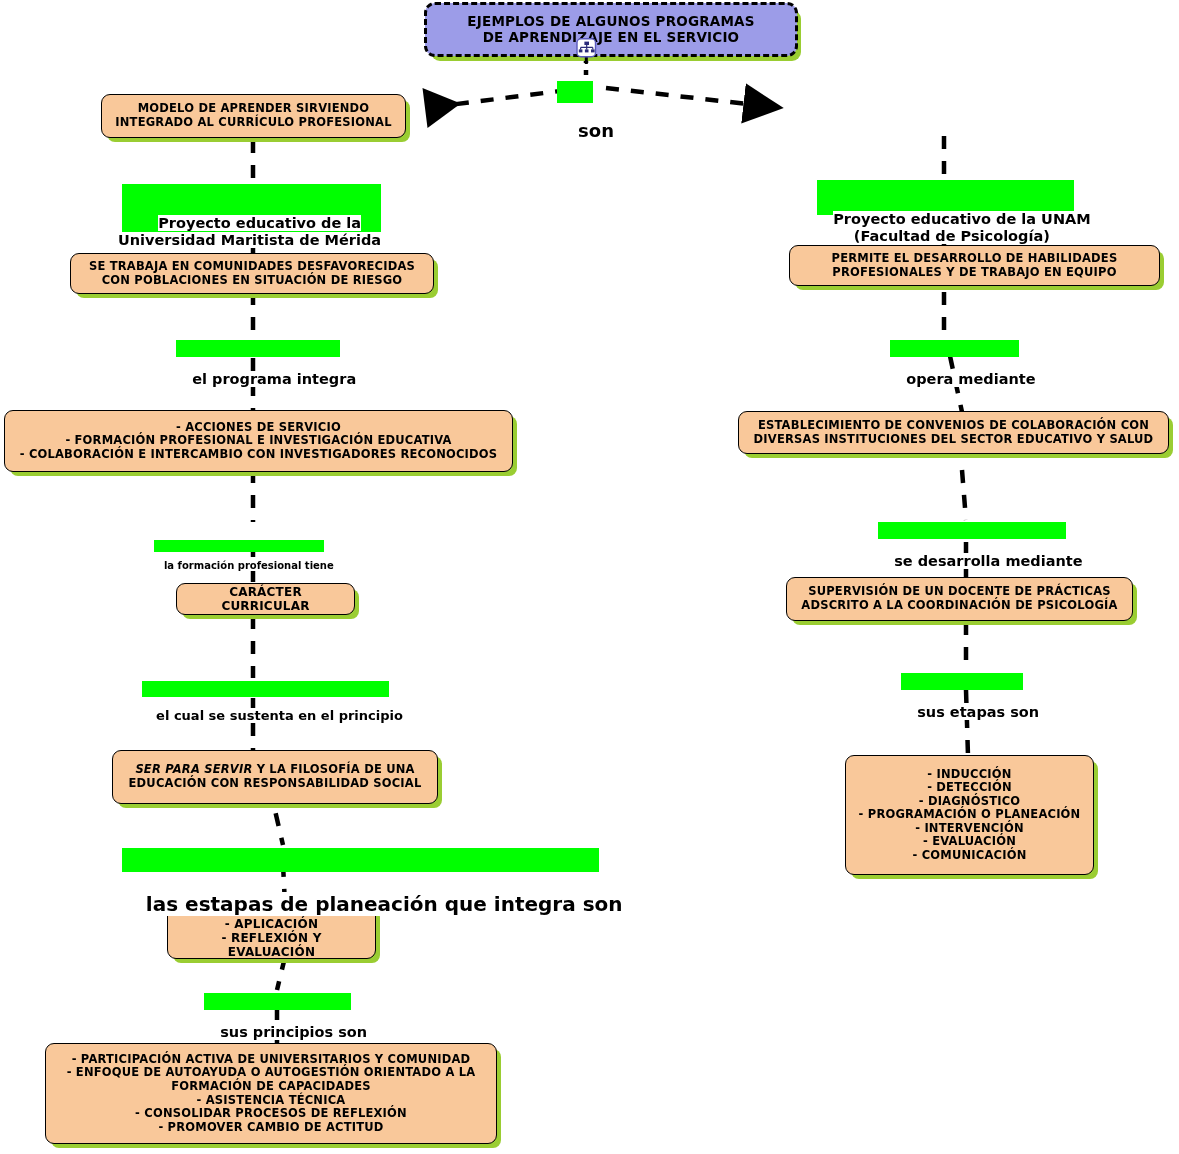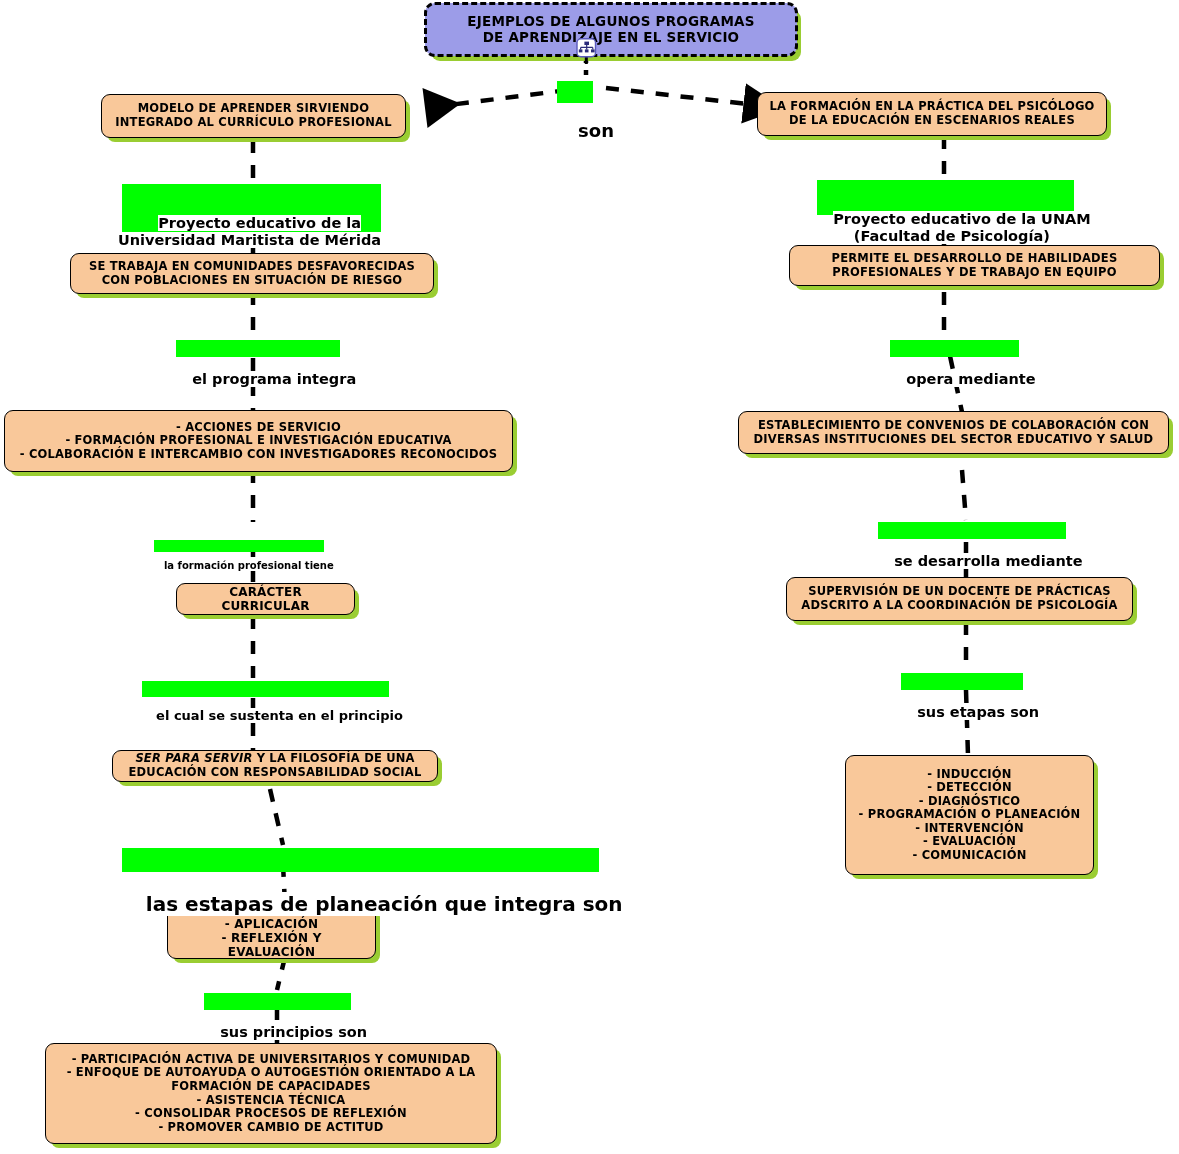--- a/index.html
+++ b/index.html
@@ -195,21 +195,21 @@
 
   <div class="node" style="left:176px; top:583px; width:179px; height:32px; font-size:12px;">
     <div class="txt">CARÁCTER CURRICULAR</div>
   </div>
 
   <div class="link-label" style="left:138px; top:677px; font-size:13px;">
     <span class="shadow" style="white-space: pre-line;">el cual se sustenta en el principio</span>
     <span class="fg" style="white-space: pre-line;">el cual se sustenta en el principio</span>
   </div>
 
-  <div class="node" style="left:112px; top:750px; width:326px; height:32px; font-size:11.5px;">
+  <div class="node" style="left:112px; top:750px; width:326px; height:54px; font-size:11.5px;">
     <div class="txt">
       <span class="ital">SER PARA SERVIR</span><span style="white-space:pre-line;"> Y LA FILOSOFÍA DE UNA
 EDUCACIÓN CON RESPONSABILIDAD SOCIAL</span>
     </div>
   </div>
 
   <div class="link-label" style="left:118px; top:844px; font-size:20px;">
     <span class="shadow" style="white-space: pre-line;">las estapas de planeación que integra son</span>
     <span class="fg" style="white-space: pre-line;">las estapas de planeación que integra son</span>
   </div>
@@ -227,24 +227,20 @@
 
   <div class="node" style="left:45px; top:1043px; width:452px; height:101px; font-size:11.5px;">
     <div class="txt" style="white-space:pre-line;">- PARTICIPACIÓN ACTIVA DE UNIVERSITARIOS Y COMUNIDAD
 - ENFOQUE DE AUTOAYUDA O AUTOGESTIÓN ORIENTADO A LA
 FORMACIÓN DE CAPACIDADES
 - ASISTENCIA TÉCNICA
 - CONSOLIDAR PROCESOS DE REFLEXIÓN
 - PROMOVER CAMBIO DE ACTITUD</div>
   </div>
 
-  <div class="node" style="left:757px; top:92px; width:350px; height:44px; font-size:11.5px;">
-    <div class="txt" style="white-space:pre-line;">LA FORMACIÓN EN LA PRÁCTICA DEL PSICÓLOGO
-DE LA EDUCACIÓN EN ESCENARIOS REALES</div>
-  </div>
 
   <div class="link-label" style="left:813px; top:176px; font-size:14.5px;">
     <span class="shadow" style="white-space: pre-line;">Proyecto educativo de la UNAM
 (Facultad de Psicología)</span>
     <span class="fg" style="white-space: pre-line;">Proyecto educativo de la UNAM
 (Facultad de Psicología)</span>
   </div>
 
   <div class="node" style="left:789px; top:245px; width:371px; height:41px; font-size:11.5px;">
     <div class="txt" style="white-space:pre-line;">PERMITE EL DESARROLLO DE HABILIDADES

